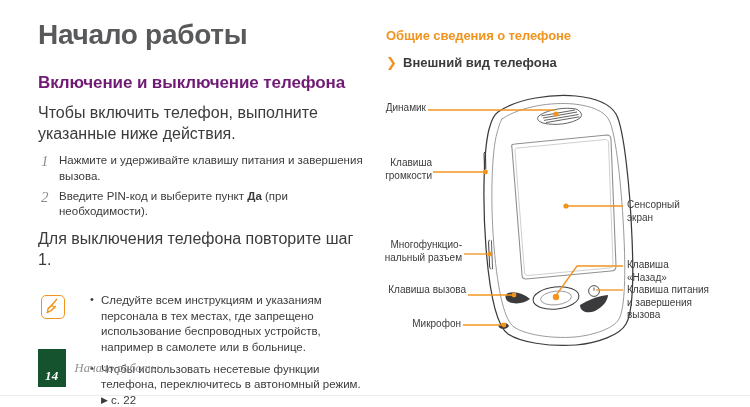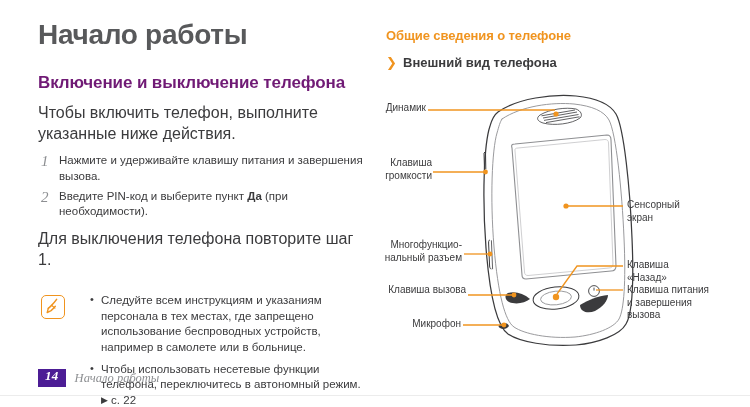--- a/index.html
+++ b/index.html
@@ -178,28 +178,28 @@
   
   .footer {
     position: absolute;
     left: 38px;
     bottom: 20px;
     display: flex;
     align-items: center;
     gap: 9px;
   }
   .pagenum {
-    background: #4c1d95;
+    background: #14532d;
     color: #ffffff;
     font-family: "Liberation Serif", "DejaVu Serif", serif;
     font-style: italic;
     font-weight: bold;
     font-size: 13px;
     line-height: 1;
-    padding: 0 7px 5px 7px;
+    padding: 20px 7px 5px 7px;
     letter-spacing: 0.3px;
   }
   .footer-title {
     font-family: "Liberation Serif", "DejaVu Serif", serif;
     font-style: italic;
     font-size: 12.5px;
     color: #8d8f92;
   }
   .footer-rule {
     position: absolute;

